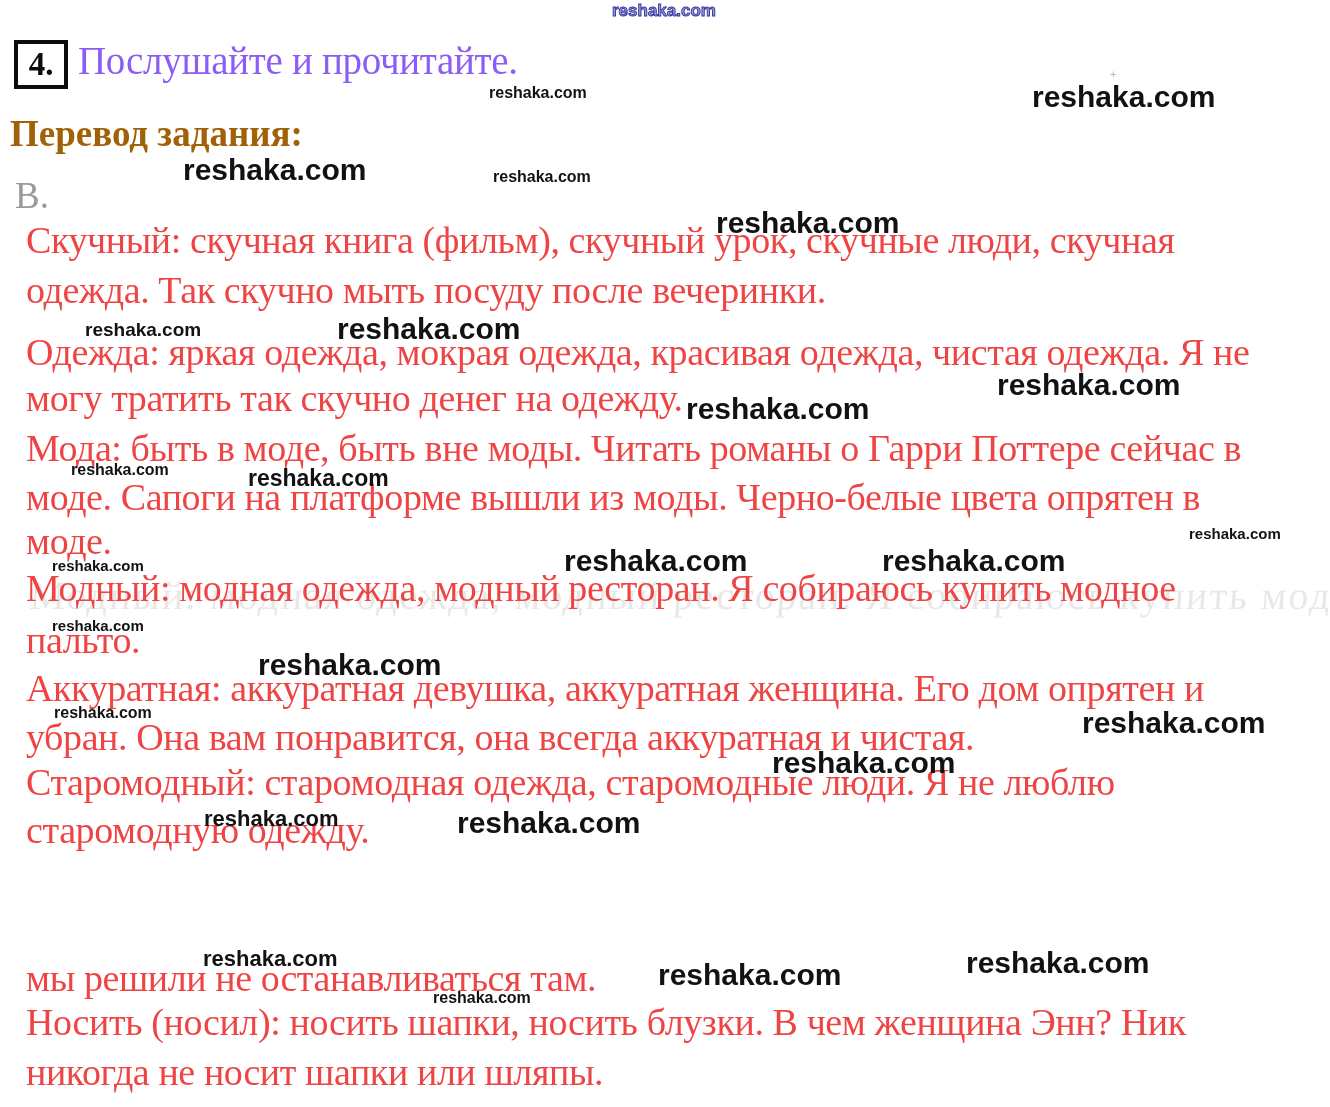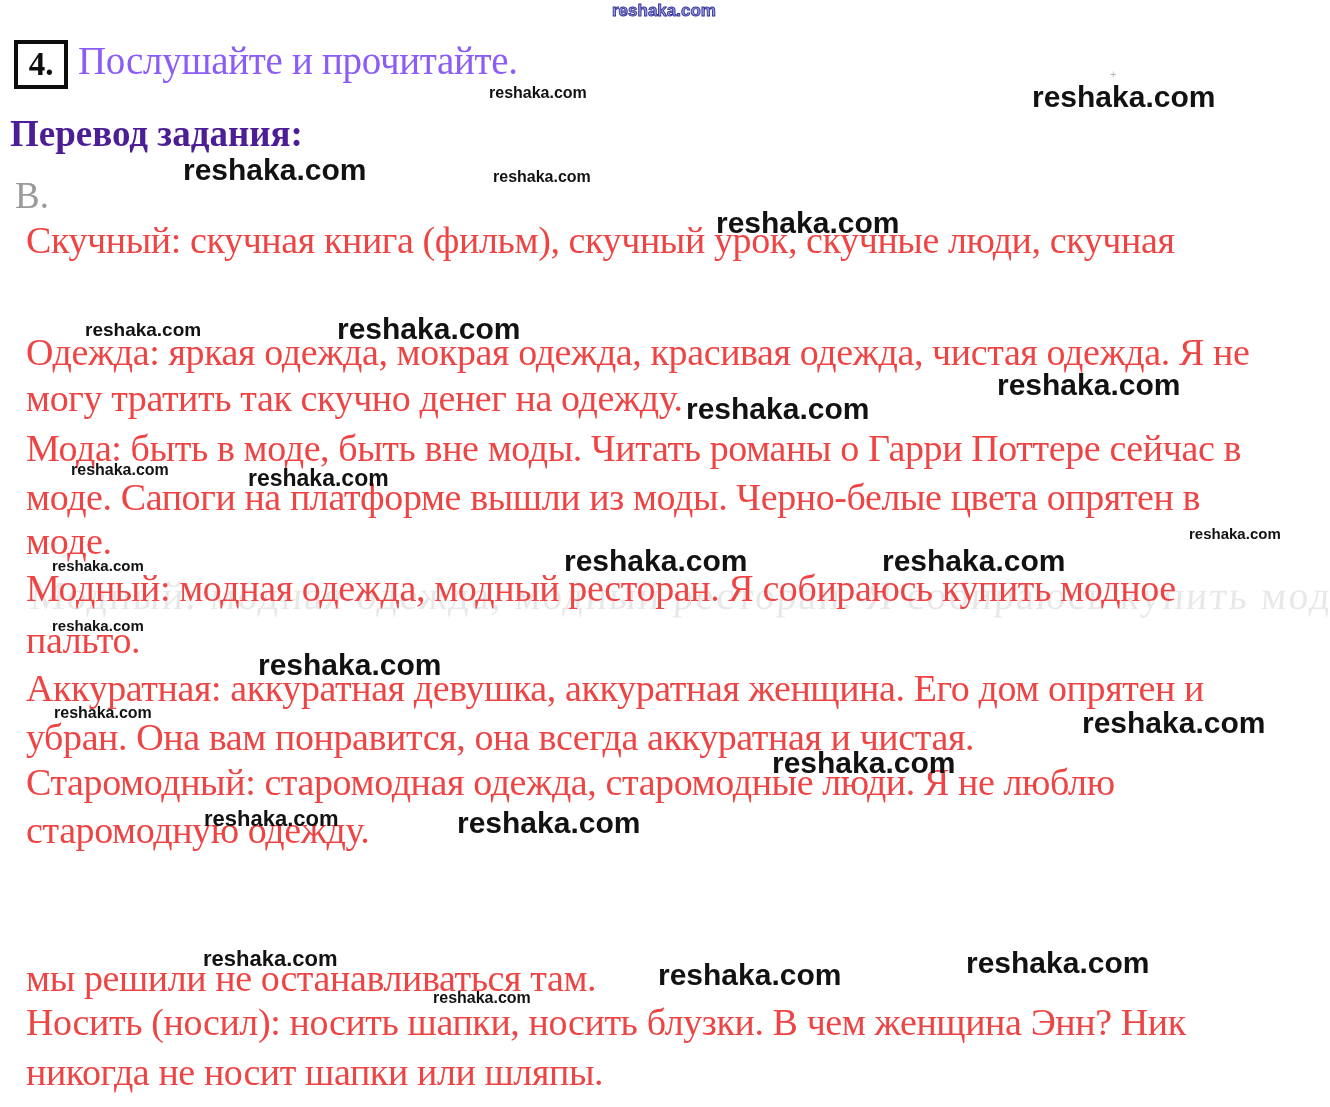--- a/index.html
+++ b/index.html
@@ -26,21 +26,21 @@
     font-weight: bold; font-size: 33px; color: #0d0d0d;
     font-family: "Liberation Serif", serif;
   }
   .task-instruction {
     position: absolute; left: 78px; top: 38px;
     font-size: 39px; color: #8b5cf6;
     white-space: nowrap; letter-spacing: -0.3px;
   }
   .section-heading {
     position: absolute; left: 10px; top: 112px;
-    font-size: 37px; font-weight: bold; color: #4c1d95;
+    font-size: 37px; font-weight: bold; color: #a16207;
     white-space: nowrap;
   }
   .part-label {
     position: absolute; left: 15px; top: 174px;
     font-size: 37px; color: #9a9a9a;
   }
   
   .bodyline {
     position: absolute; left: 26px;
     font-size: 38px; line-height: 38px;
@@ -86,20 +86,21 @@
   <div class="task-number-box">
     <span class="num">4.</span>
   </div>
   <div class="task-instruction">Послушайте и прочитайте.</div>
   <div class="section-heading">Перевод задания:</div>
   <div class="part-label">B.</div>
 
   <div class="ghost">Модный: модная одежда, модный ресторан. Я собираюсь купить модное</div>
 
   <div class="bodyline" style="top:221px">Скучный: скучная книга (фильм), скучный урок, скучные люди, скучная</div>
+  <div class="bodyline" style="top:271px">одежда. Так скучно мыть посуду после вечеринки.</div>
   <div class="bodyline" style="top:333px">Одежда: яркая одежда, мокрая одежда, красивая одежда, чистая одежда. Я не</div>
   <div class="bodyline" style="top:379px">могу тратить так скучно денег на одежду.</div>
   <div class="bodyline" style="top:429px">Мода: быть в моде, быть вне моды. Читать романы о Гарри Поттере сейчас в</div>
   <div class="bodyline" style="top:478px">моде. Сапоги на платформе вышли из моды. Черно-белые цвета опрятен в</div>
   <div class="bodyline" style="top:522px">моде.</div>
   <div class="bodyline" style="top:569px">Модный: модная одежда, модный ресторан. Я собираюсь купить модное</div>
   <div class="bodyline" style="top:621px">пальто.</div>
   <div class="bodyline" style="top:718px">убран. Она вам понравится, она всегда аккуратная и чистая.</div>
   <div class="bodyline" style="top:669px">Аккуратная: аккуратная девушка, аккуратная женщина. Его дом опрятен и</div>
   <div class="bodyline" style="top:811px">старомодную одежду.</div>

